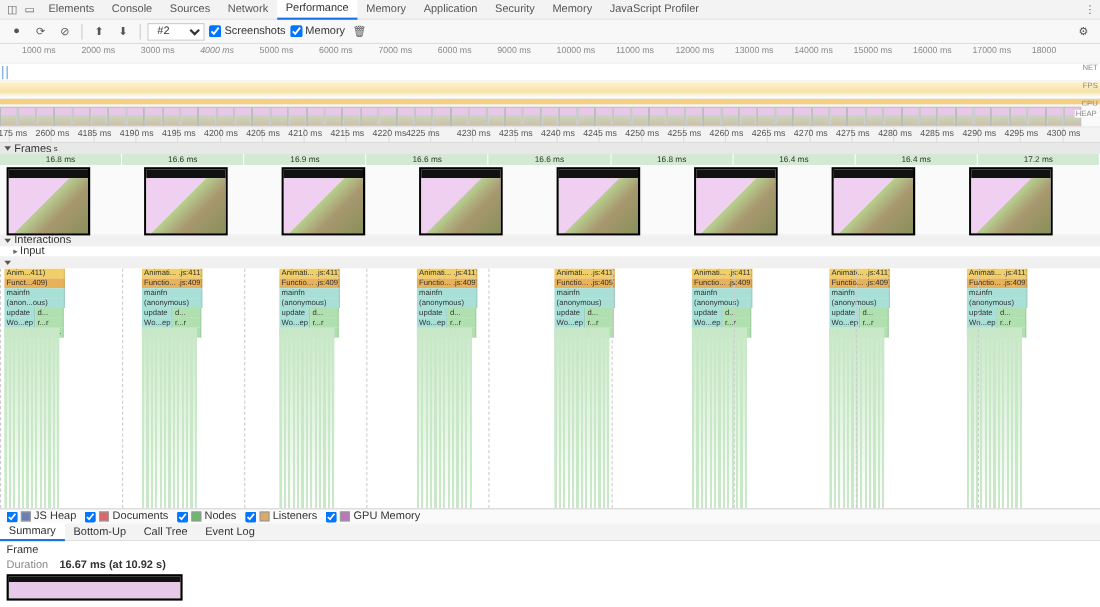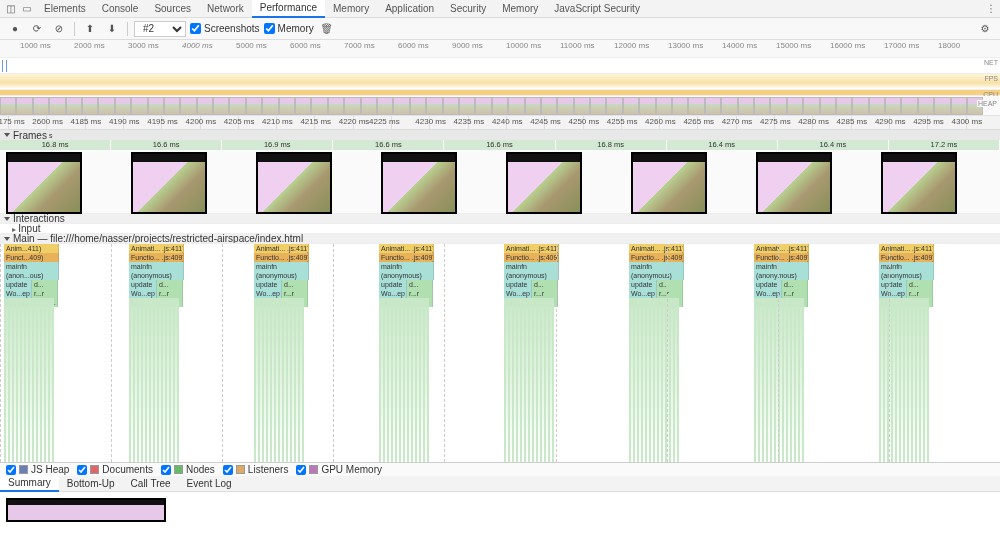--- a/index.html
+++ b/index.html
@@ -74,21 +74,21 @@
   <span class="tab-icon">▭</span>
   <span class="tab">Elements</span>
   <span class="tab">Console</span>
   <span class="tab">Sources</span>
   <span class="tab">Network</span>
   <span class="tab active">Performance</span>
   <span class="tab">Memory</span>
   <span class="tab">Application</span>
   <span class="tab">Security</span>
   <span class="tab">Memory</span>
-  <span class="tab">JavaScript Security</span>
+  <span class="tab">JavaScript Profiler</span>
   <span class="tab-icon" style="margin-left:auto">⋮</span>
 </div>
 
 <div class="toolbar">
   <span class="tbtn">●</span>
   <span class="tbtn">⟳</span>
   <span class="tbtn">⊘</span>
   <span class="sep"></span>
   <span class="tbtn">⬆</span>
   <span class="tbtn">⬇</span>
@@ -283,21 +283,20 @@
   </div>
 
 <div class="inter-hdr">
     <span class="caret"></span>
     <span>Interactions</span>
   </div>
 <div class="input-row">▸ <span>Input</span></div>
 
 <div class="main-hdr">
     <span class="caret"></span>
-    <span>Main — file:///home/nasser/projects/restricted-airspace/index.html</span>
   </div>
 <div class="flame" id="flame">
     <div class="vline" style="left: 0px;"></div>
     <div class="stack" style="left: 4px; width: 55px;">
       <div class="bar b-yellow" style="width:55px">Anim...411)</div>
       <div class="bar b-orange" style="width:55px">Funct...409)</div>
       <div class="bar b-teal" style="width:55px">mainfn</div>
       <div class="bar b-teal" style="width:55px">(anon...ous)</div>
       <div style="display:flex">
         <div class="bar b-teal" style="width:28px">update</div>
@@ -487,14 +486,16 @@
   </div>
 
 <div class="bottom-tabs">
   <span class="btab active">Summary</span>
   <span class="btab">Bottom-Up</span>
   <span class="btab">Call Tree</span>
   <span class="btab">Event Log</span>
 </div>
 
 <div class="summary">
+  <div class="tt">Frame</div>
+  <div class="kv"><span class="k">Duration</span><b>16.67 ms (at 10.92 s)</b></div>
   <div class="sum-thumb"></div>
 </div>
 
 </body></html>

